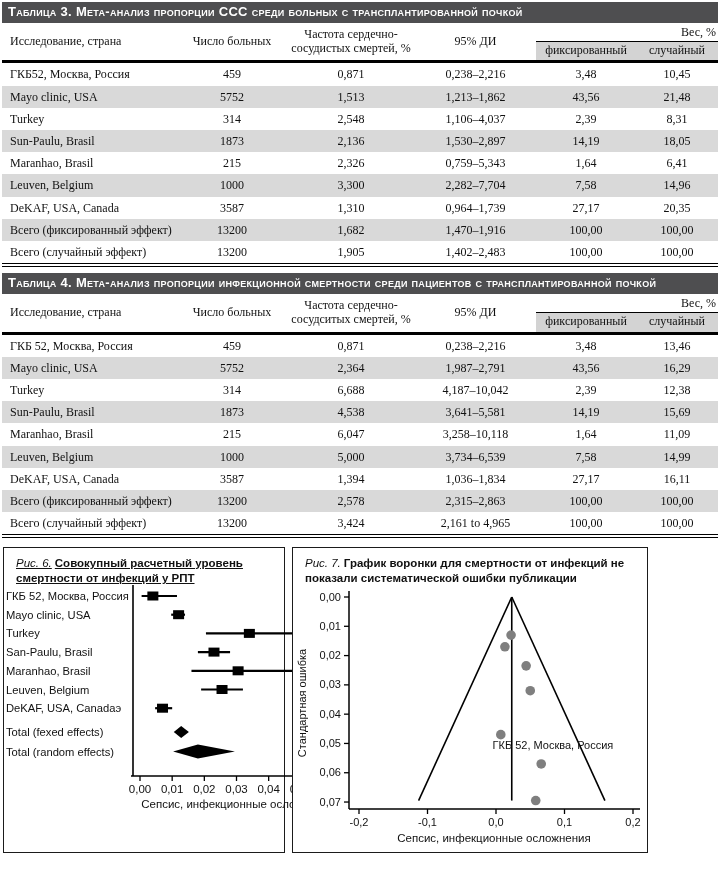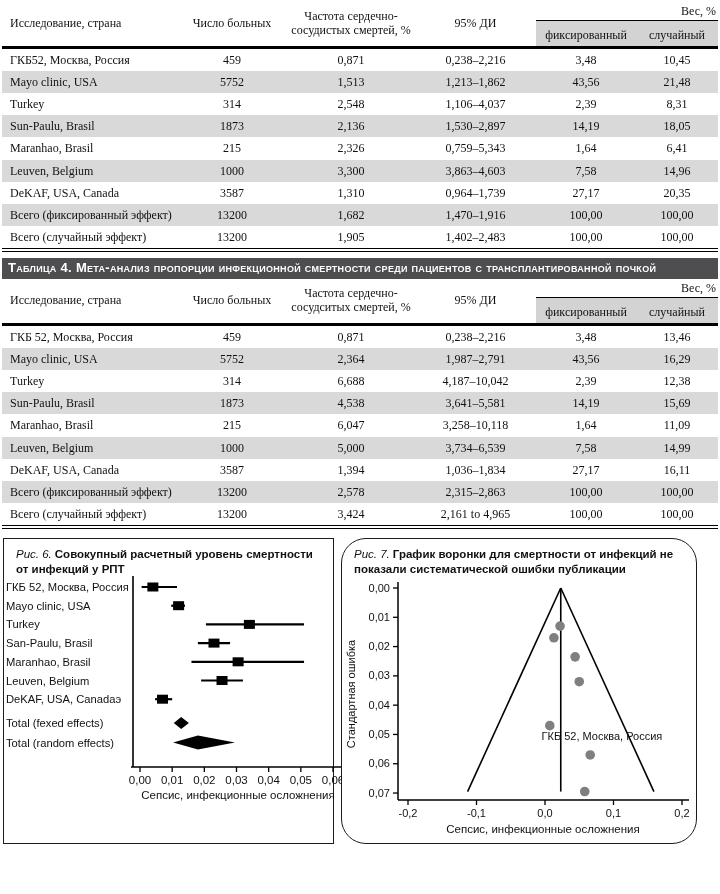--- a/index.html
+++ b/index.html
@@ -18,44 +18,45 @@
   
   table.meta{
     border-collapse:collapse;table-layout:fixed;width:716px;
     font-size:12px;border-bottom:4px double #000;margin-bottom:6px;
   }
   table.meta thead th{
     font-weight:normal;text-align:center;vertical-align:middle;
     padding:2px 2px;line-height:1.15;border-bottom:3px solid #000;
   }
   table.meta thead th.wgroup{border-bottom:1px solid #000;padding:3px 2px 1px;text-align:right;}
-  table.meta thead tr.sub th{background:var(--subheader-bg,#d3d3d3);padding:8px 2px 3px;}
+  table.meta thead tr.sub th{background:var(--subheader-bg,#d3d3d3);padding:2px 2px 3px;}
   table.meta tbody tr:nth-child(even){background:var(--stripe,#d9d9d9);}
   table.meta tbody td{text-align:center;padding:5px 3px 4px;line-height:1.1;}
   table.meta td.study, table.meta th.study{text-align:left;padding-left:8px;}
   
   .figrow{display:flex;gap:7px;margin-top:9px;padding:0 1px;}
   .figbox{border:1.5px solid #1b1b1b;background:#fff;position:relative;height:306px;box-sizing:border-box;}
-  .figbox.f6{width:331px;}
-  .figbox.f7{width:356px;border-radius:25px;}
+  .figbox.f6{width:282px;text-decoration:underline;}
+  .figbox.f7{width:356px;}
   .figtitle{
     font-family:"Liberation Sans",sans-serif;font-size:11.5px;line-height:1.3;
     padding:8px 8px 0 12px;
   }
   .figtitle .prefix{font-style:italic;}
   .figtitle .rest{font-weight:bold;margin-left:3px;}
   .plot{position:absolute;left:0;top:37px;}
   .plot text{font-family:"Liberation Sans",sans-serif;fill:#111;}
 </style>
 </head>
 <body>
 
 <div class="page">
 
   <section>
+    <div class="tcaption">Таблица 3. Мета-анализ пропорции ССС среди больных с трансплантированной почкой</div>
     <table class="meta">
         <colgroup>
           <col style="width: 175px;">
           <col style="width: 110px;">
           <col style="width: 128px;">
           <col style="width: 121px;">
           <col style="width: 100px;">
           <col style="width: 82px;">
         </colgroup>
         <thead>
@@ -109,21 +110,21 @@
             <td>215</td>
             <td>2,326</td>
             <td>0,759–5,343</td>
             <td>1,64</td>
             <td>6,41</td>
           </tr>
           <tr>
             <td class="study">Leuven, Belgium</td>
             <td>1000</td>
             <td>3,300</td>
-            <td>3,863–4,603</td>
+            <td>2,282–7,704</td>
             <td>7,58</td>
             <td>14,96</td>
           </tr>
           <tr>
             <td class="study">DeKAF, USA, Canada</td>
             <td>3587</td>
             <td>1,310</td>
             <td>0,964–1,739</td>
             <td>27,17</td>
             <td>20,35</td>

